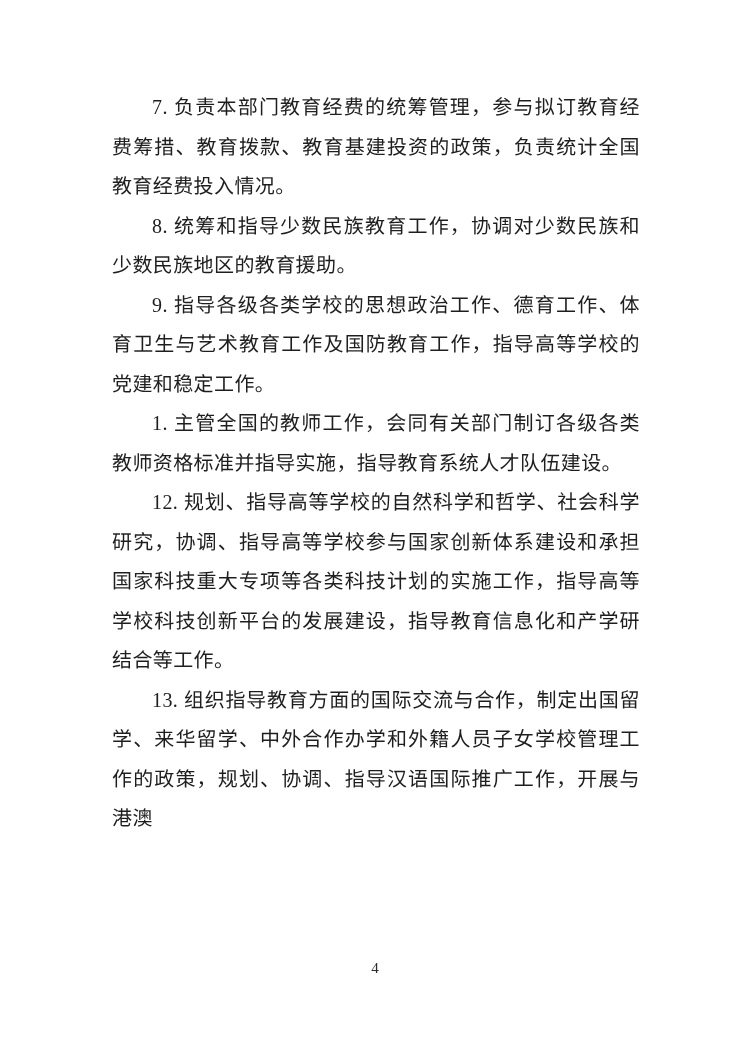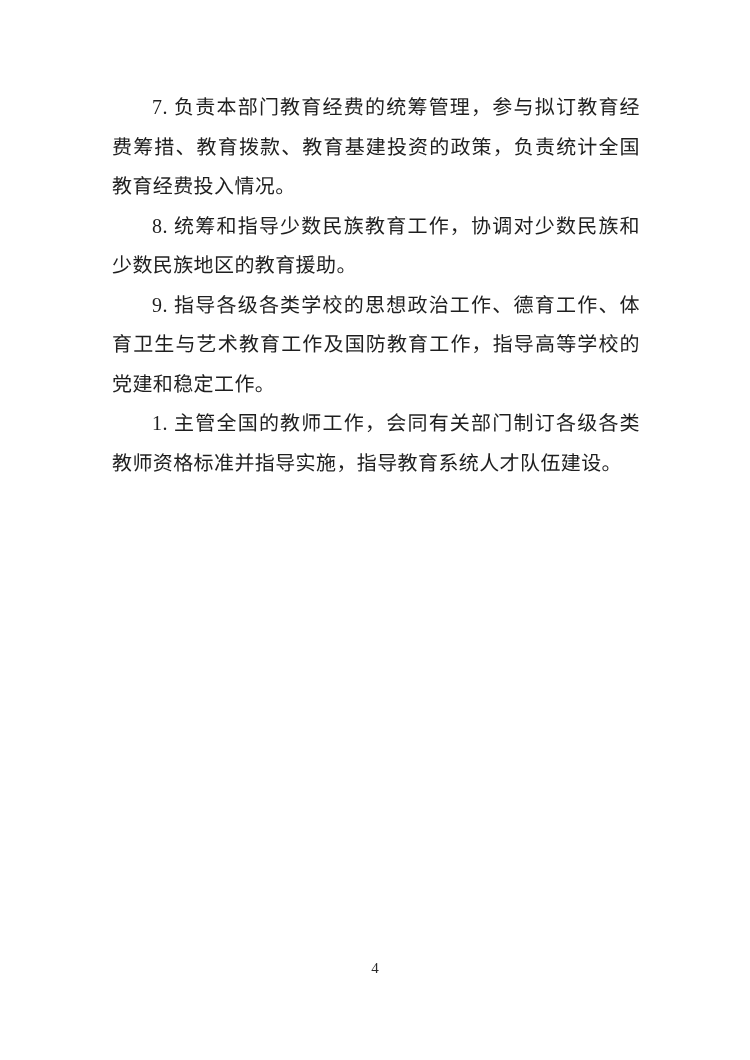--- a/index.html
+++ b/index.html
@@ -46,15 +46,17 @@
 </style>
 </head>
 <body>
 
 <div class="page">
   <div class="content">
     <p class="para">7. 负责本部门教育经费的统筹管理，参与拟订教育经费筹措、教育拨款、教育基建投资的政策，负责统计全国教育经费投入情况。</p>
     <p class="para">8. 统筹和指导少数民族教育工作，协调对少数民族和少数民族地区的教育援助。</p>
     <p class="para">9. 指导各级各类学校的思想政治工作、德育工作、体育卫生与艺术教育工作及国防教育工作，指导高等学校的党建和稳定工作。</p>
     <p class="para">1. 主管全国的教师工作，会同有关部门制订各级各类教师资格标准并指导实施，指导教育系统人才队伍建设。</p>
+    <p class="para">12. 规划、指导高等学校的自然科学和哲学、社会科学研究，协调、指导高等学校参与国家创新体系建设和承担国家科技重大专项等各类科技计划的实施工作，指导高等学校科技创新平台的发展建设，指导教育信息化和产学研结合等工作。</p>
+    <p class="para">13. 组织指导教育方面的国际交流与合作，制定出国留学、来华留学、中外合作办学和外籍人员子女学校管理工作的政策，规划、协调、指导汉语国际推广工作，开展与港澳</p>
   </div>
   <div class="page-number">4</div>
 </div>
 
 </body></html>

